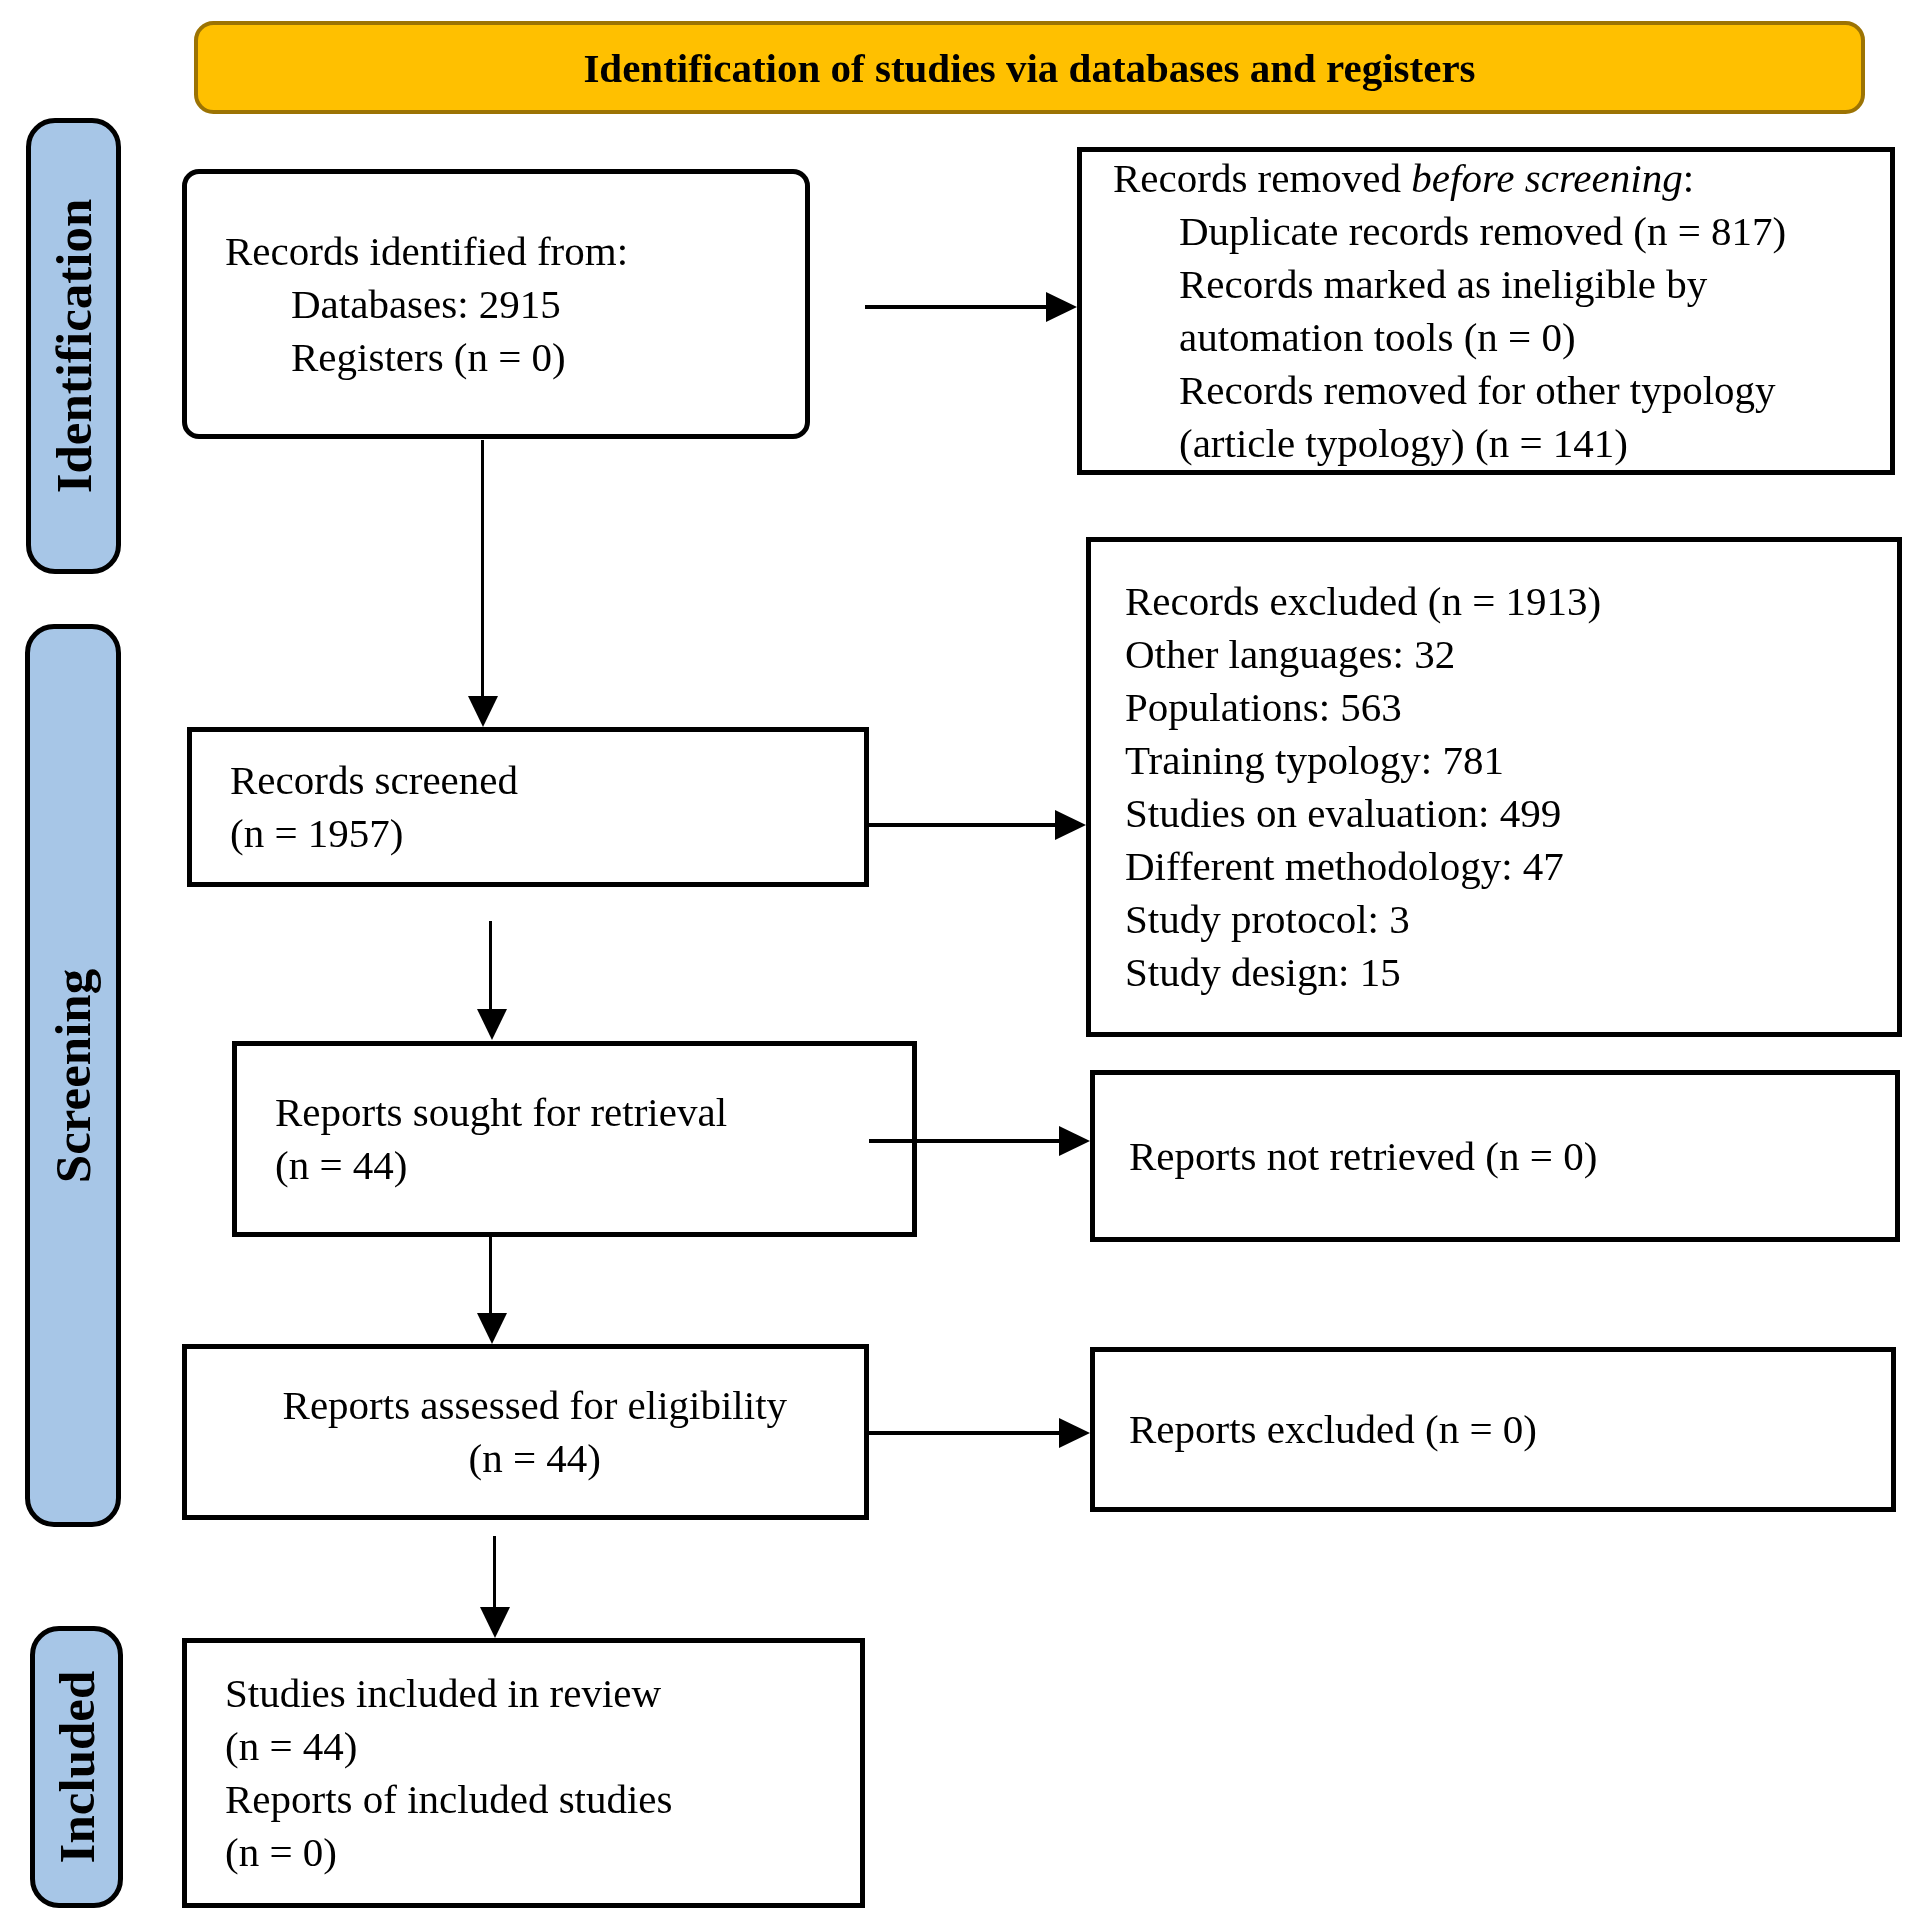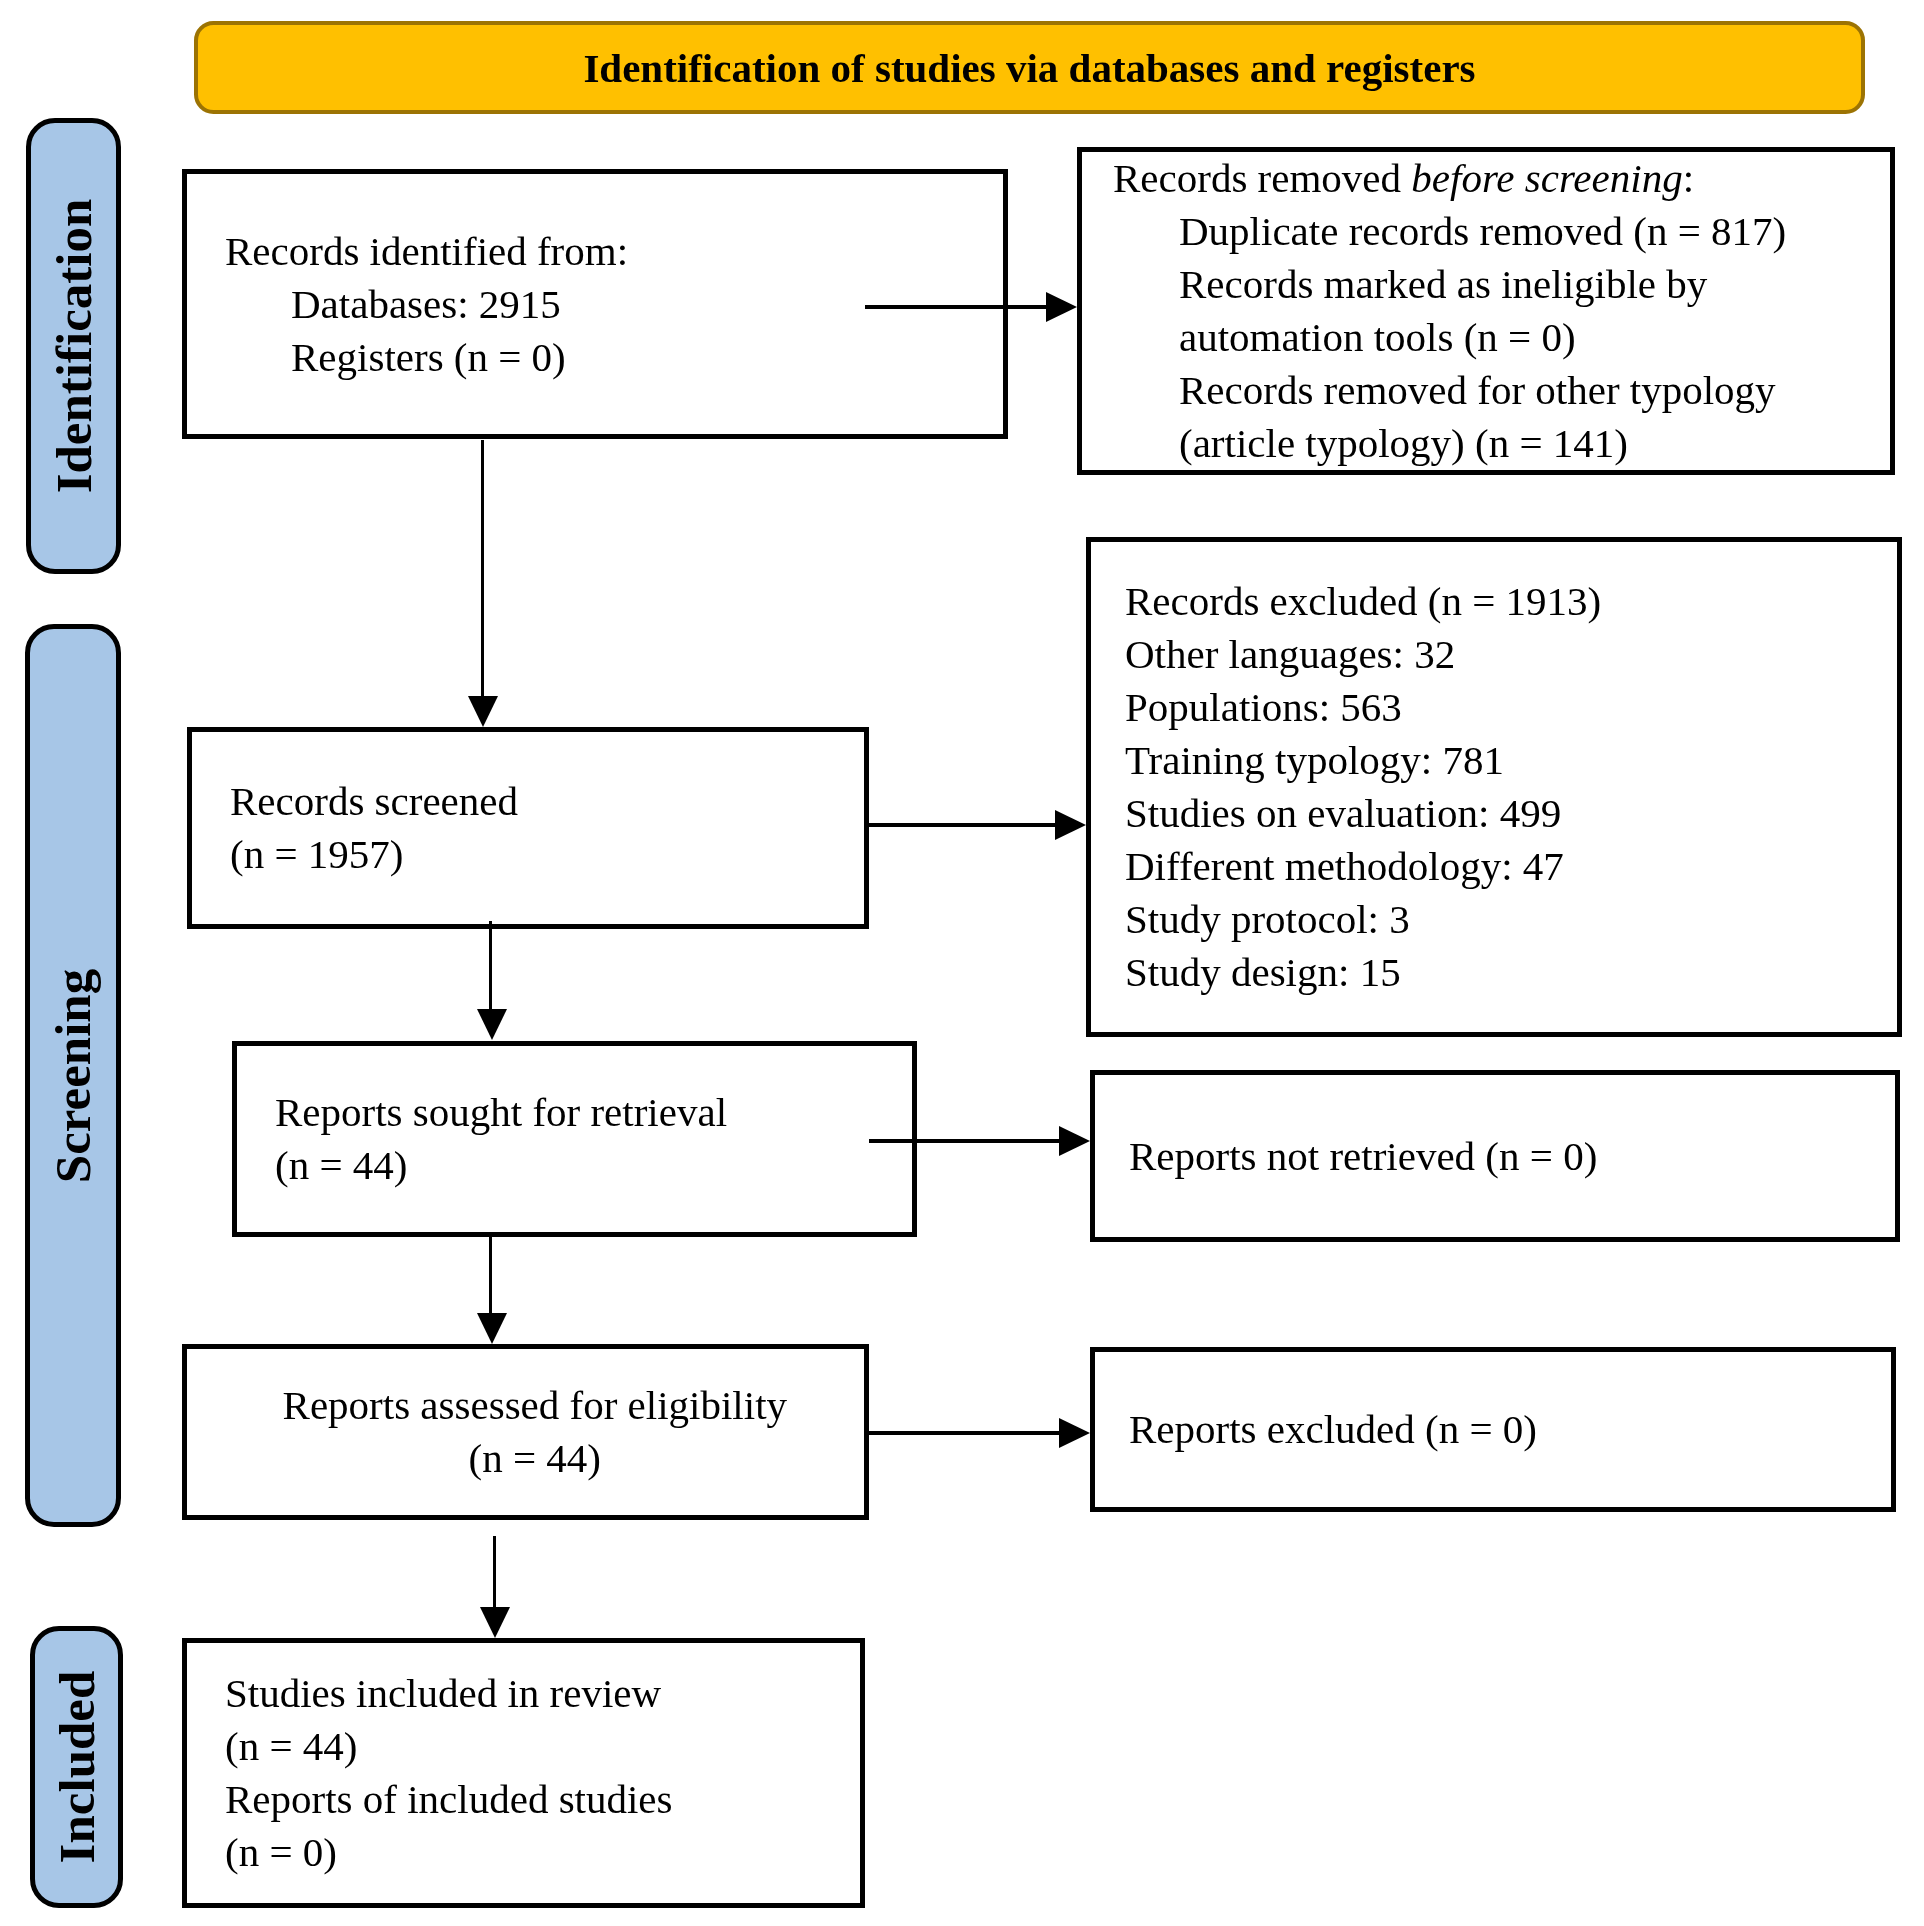--- a/index.html
+++ b/index.html
@@ -51,23 +51,23 @@
     border:5.8px solid var(--ink);
     box-sizing:border-box;
     display:flex; flex-direction:column; justify-content:center;
     font-size:41px; line-height:53px;
     padding:11.7px 19.4px 11.7px 38px;
   }
   .line { white-space:nowrap; }
   .line em { font-style:italic; }
   .ind { padding-left:66px; }
 
-  #box-records-identified   { left:182px;  top:169px;  width:826px; height:270px; }
+  #box-records-identified   { left:182px;  top:169px;  width:628px; height:270px;border-radius:17px; }
   #box-records-removed      { left:1077px; top:147px;  width:818px; height:328px; padding-left:31px; }
-  #box-records-screened     { left:187px;  top:727px; width:682px; height:202px; }
+  #box-records-screened     { left:187px;  top:727px; width:682px; height:160px; }
   #box-records-excluded     { left:1086px; top:537px;  width:816px; height:500px; padding-left:34px; }
   #box-reports-sought       { left:184px;  top:1041px; width:685px; height:196px;margin-left:48px; }
   #box-reports-not-retrieved{ left:1090px; top:1070px; width:810px; height:172px; padding-left:34px; }
   #box-reports-assessed     { left:182px;  top:1344px; width:687px; height:176px;align-items:center; }
   #box-reports-excluded     { left:1090px; top:1347px; width:806px; height:165px; padding-left:34px; }
   #box-studies-included     { left:182px;  top:1638px; width:683px; height:270px; }
 
   
   .shaft-h { position:absolute; height:3.9px; background:var(--ink); }
   .shaft-v { position:absolute; width:3.2px;  background:var(--ink); }

